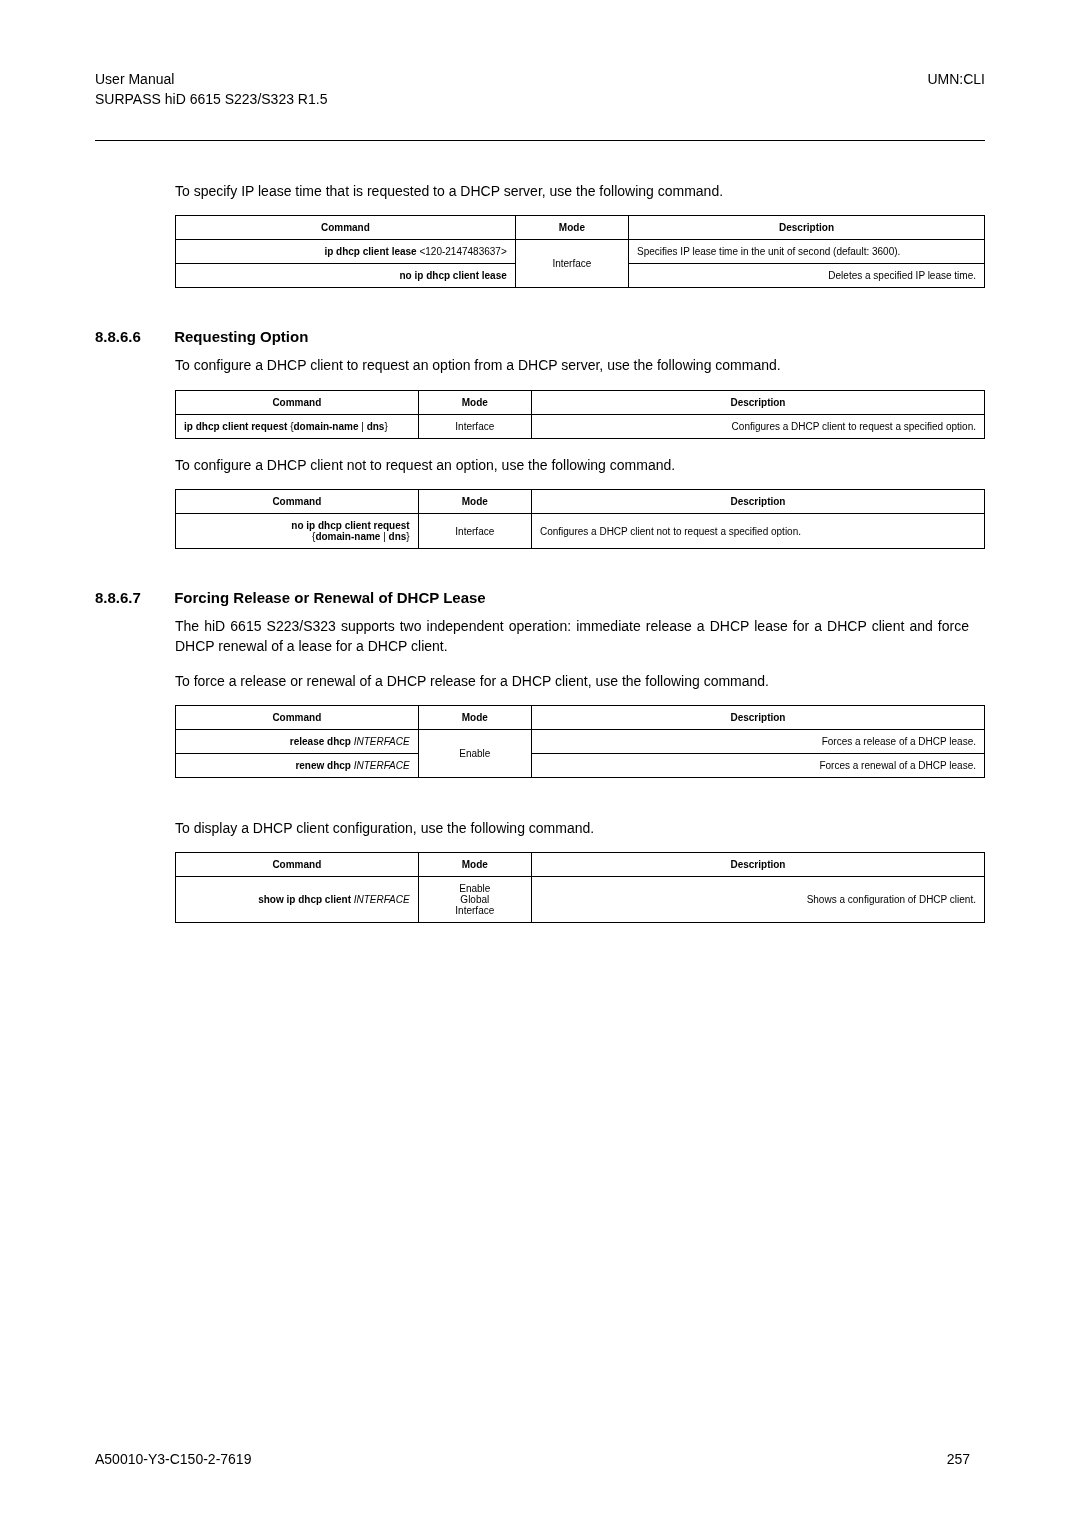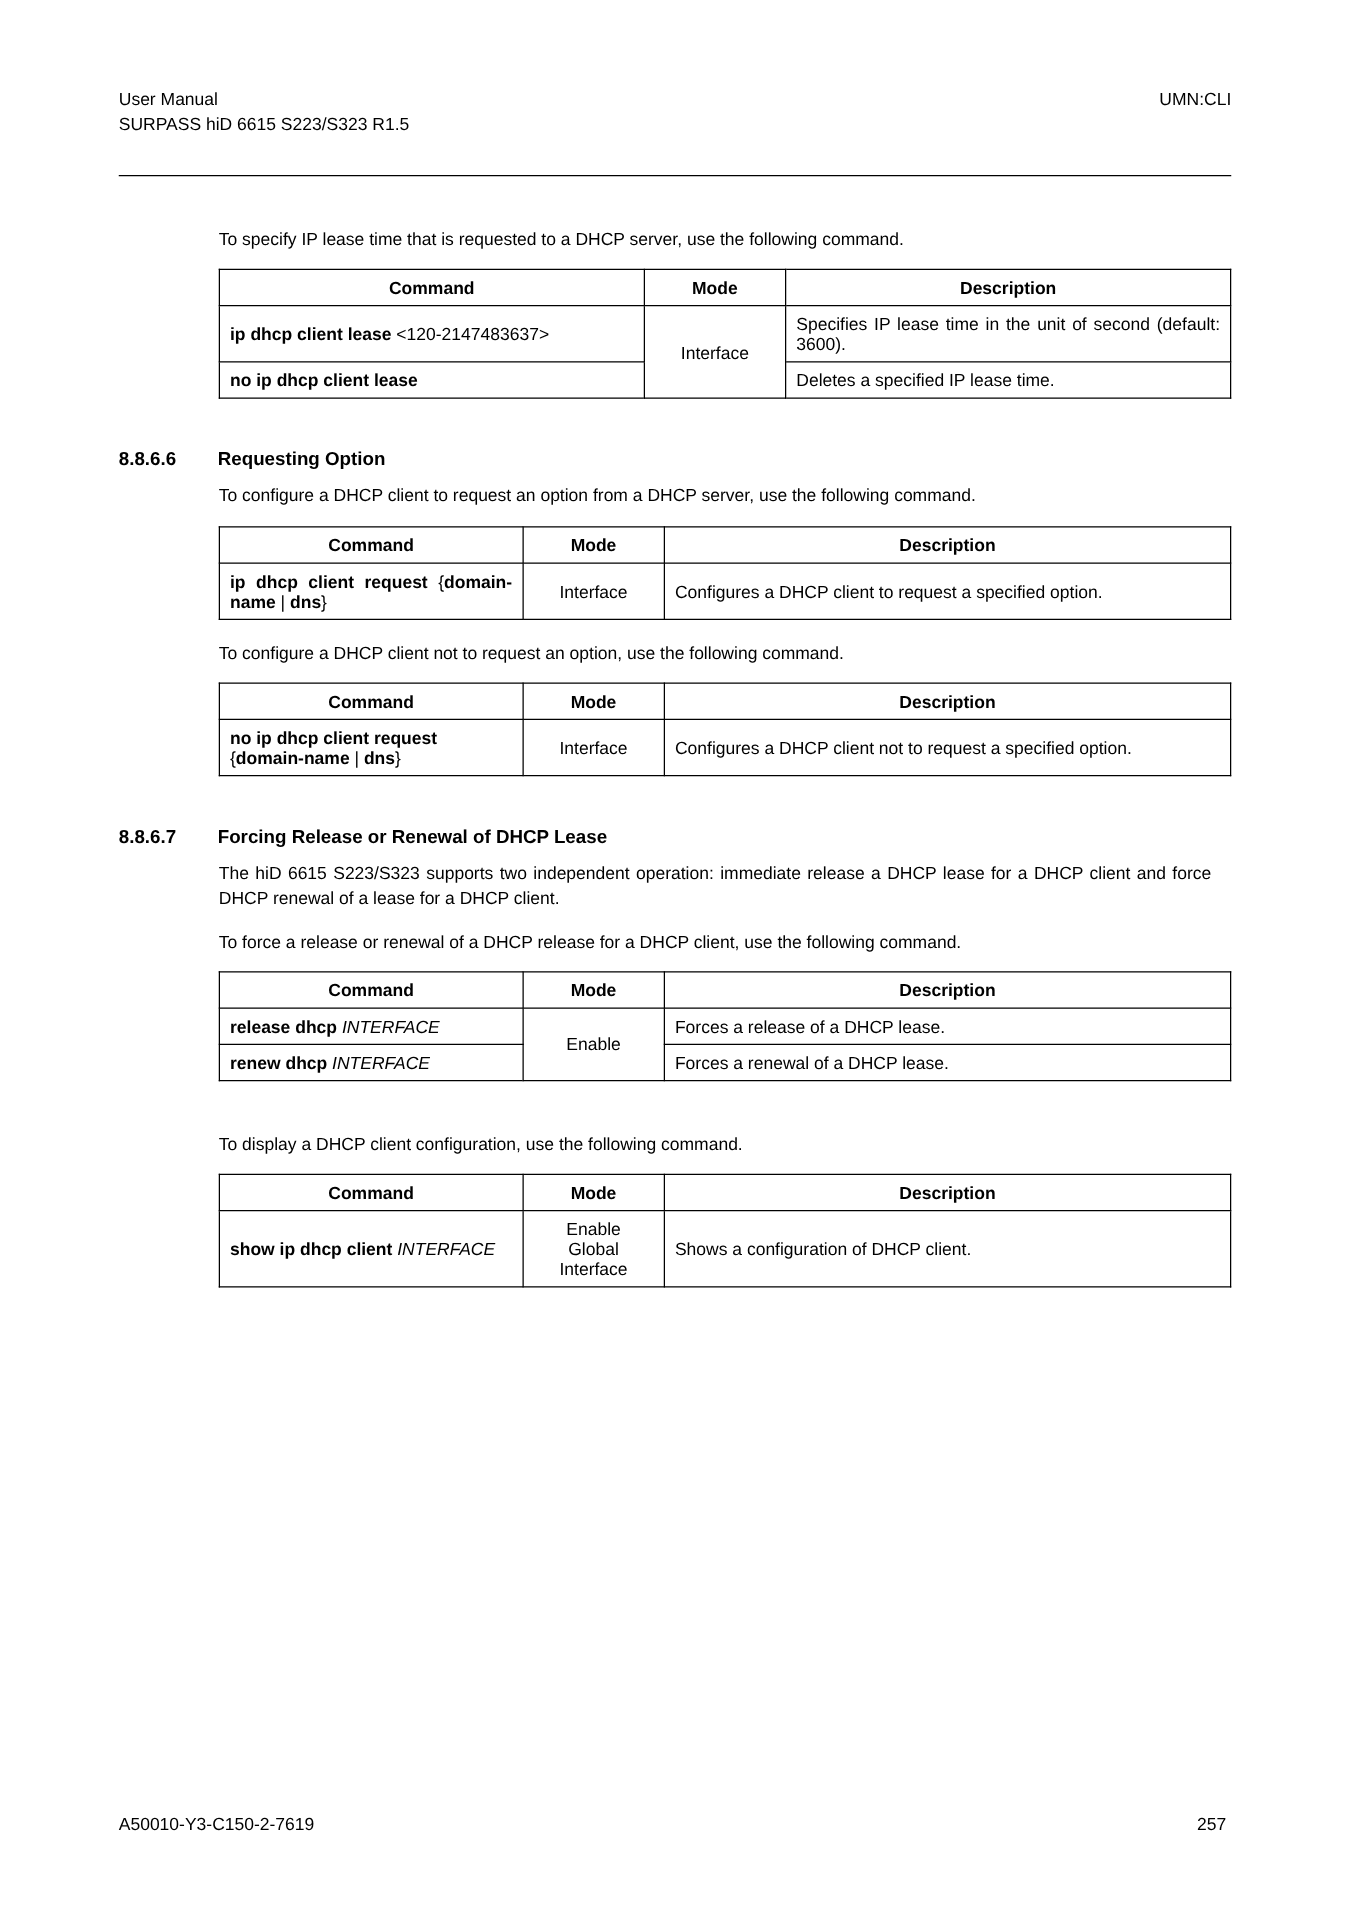--- a/index.html
+++ b/index.html
@@ -46,41 +46,41 @@
   }
   .para {
     text-align: justify;
     margin: 10px 16px 14px 0;
     font-size: 14px;
     line-height: 1.45;
   }
   table {
     border-collapse: collapse;
     width: 100%;
-    font-size: 14px;
+    font-size: 10px;
     margin: 8px 0 16px 0;
   }
   th, td {
     border: 1px solid #000;
     padding: 6px 8px;
-    text-align: left;
+    text-align: right;
     vertical-align: middle;
   }
   th {
     font-weight: bold;
     text-align: center;
   }
   td.mode { text-align: center; }
   .bold { font-weight: bold; }
   .italic { font-style: italic; }
   .footer {
     position: absolute;
     bottom: 60px;
     left: 95px;
-    right: 99px;
+    right: 110px;
     display: flex;
     justify-content: space-between;
     font-size: 14px;
     align-items: center;
   }
   .desc-justify { text-align: justify; }
 </style>
 </head>
 <body>
 

